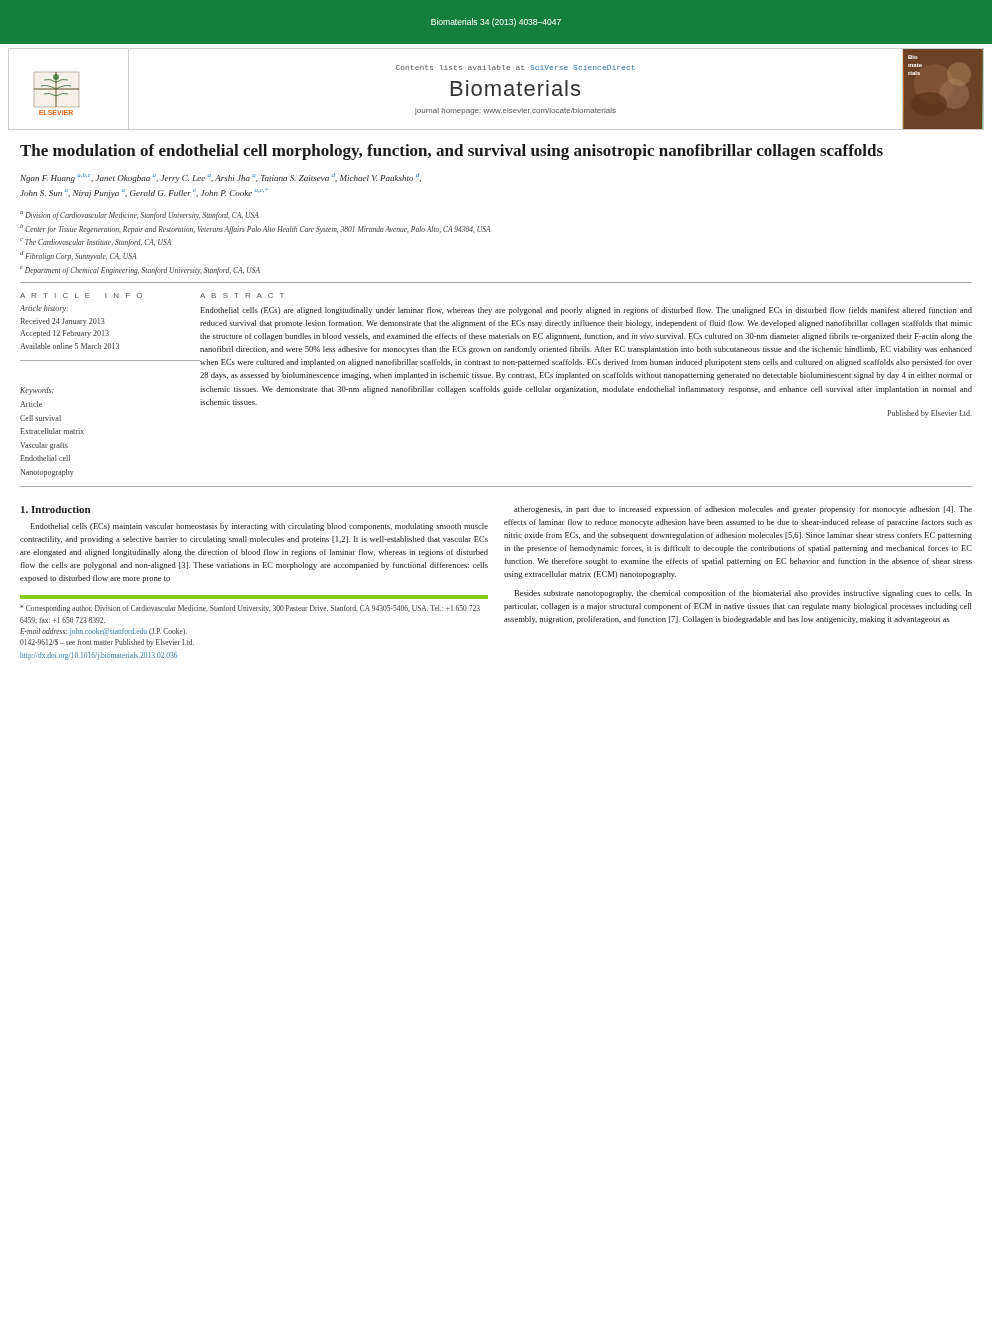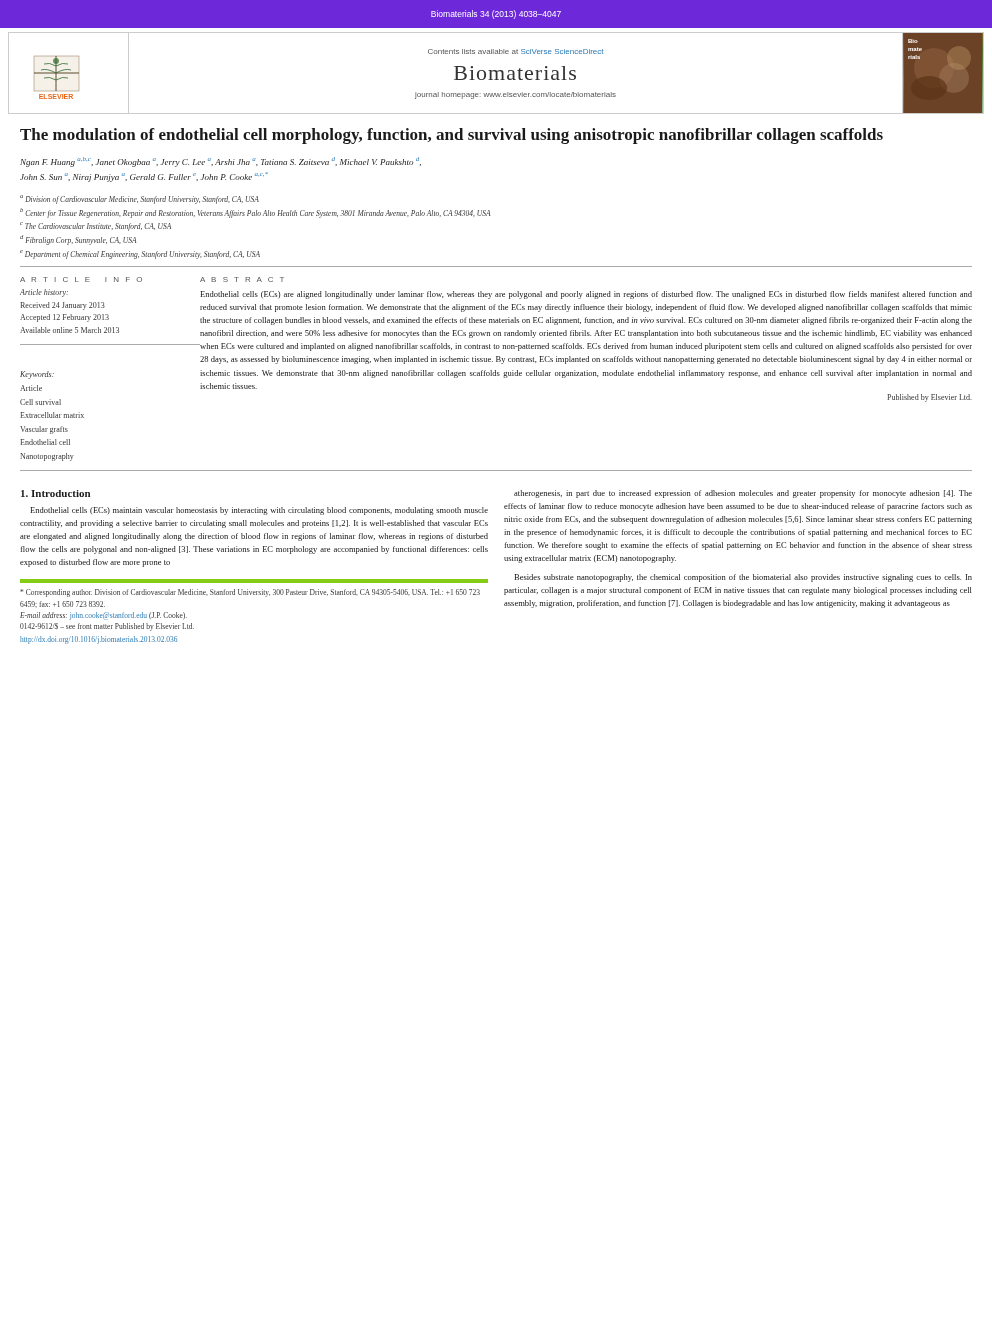--- a/index.html
+++ b/index.html
@@ -5,25 +5,25 @@
     * { margin: 0; padding: 0; box-sizing: border-box; }
     body {
       background: #fff;
       font-family: 'Times New Roman', Times, serif;
       font-size: 9.5px;
       color: #000;
       width: 992px;
     }
 
     .top-bar {
-      background: #6d28d9;
+      background: #15803d;
       text-align: center;
       color: #fff;
       font-size: 8.5px;
-      padding: 9px 0;
+      padding: 17px 0;
       font-family: Arial, sans-serif;
     }
 
     .journal-header {
       border: 1px solid #ccc;
       margin: 4px 8px;
       display: flex;
       align-items: stretch;
     }
     .journal-header-left {
@@ -40,32 +40,32 @@
       flex: 1;
       display: flex;
       flex-direction: column;
       align-items: center;
       justify-content: center;
       padding: 6px 10px;
       border-right: 1px solid #ccc;
     }
     .journal-header-center .contents-line {
       font-size: 8px;
-      font-family: Liberation Sans, sans-serif;
+      font-family: Liberation Mono, monospace;
       color: #555;
       margin-bottom: 4px;
       text-align: center;
     }
     .journal-header-center .contents-line a {
       color: #2a7ab5;
       text-decoration: none;
     }
     .journal-title {
       font-size: 22px;
-      font-family: Liberation Serif, serif;
+      font-family: Liberation Sans, sans-serif;
       color: #333;
       letter-spacing: 1px;
     }
     .journal-homepage {
       font-size: 8px;
       font-family: Arial, sans-serif;
       color: #555;
       margin-top: 4px;
     }
     .journal-header-right {

